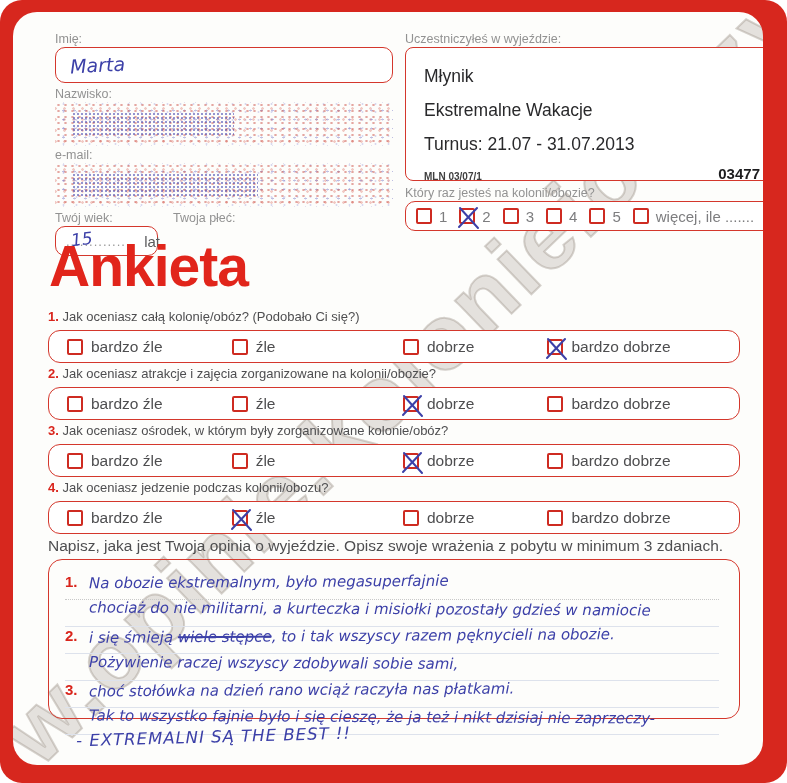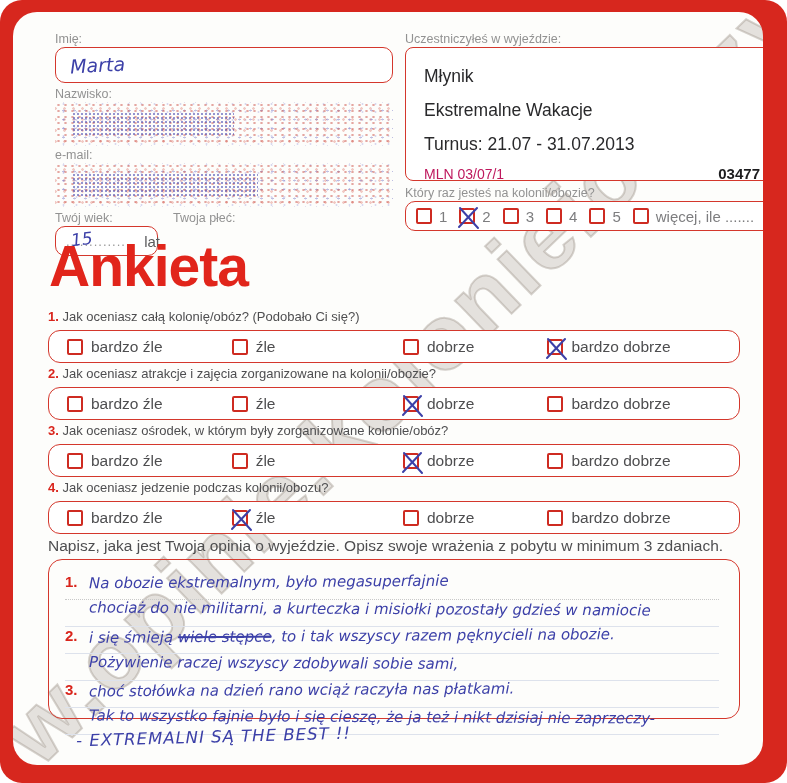--- a/index.html
+++ b/index.html
@@ -88,21 +88,21 @@
   .cb svg line { stroke:#3c40a8; stroke-width:2; stroke-linecap:round; }
 
   
   .trip-box {
     border:1.5px solid #d4372c; border-radius:8px; background:#fff;
     height:134px; padding:15px 14px 10px 18px; margin-bottom:5px;
     display:flex; flex-direction:column;gap:8px;
   }
   .trip-line { color:#29292b; font-size:17.5px; line-height:26px; }
   .trip-foot { margin-top:auto; display:flex; justify-content:space-between; align-items:flex-end; }
-  .trip-code { color:#be185d; font-size:14px; }
+  .trip-code { color:#404040; font-size:10px;font-weight:bold; }
   .trip-num  { color:#1d1d1f; font-size:15px; font-weight:bold; }
   .visits-box {
     border:1.5px solid #d4372c; border-radius:10px; background:#fff;
     height:30px; display:flex; align-items:center; padding:0 10px; gap:7px;
   }
 
   
   .title {
     position:absolute; left:36px; top:224px;
     color:#e1251b; font-size:57px; font-weight:bold; line-height:60px;

